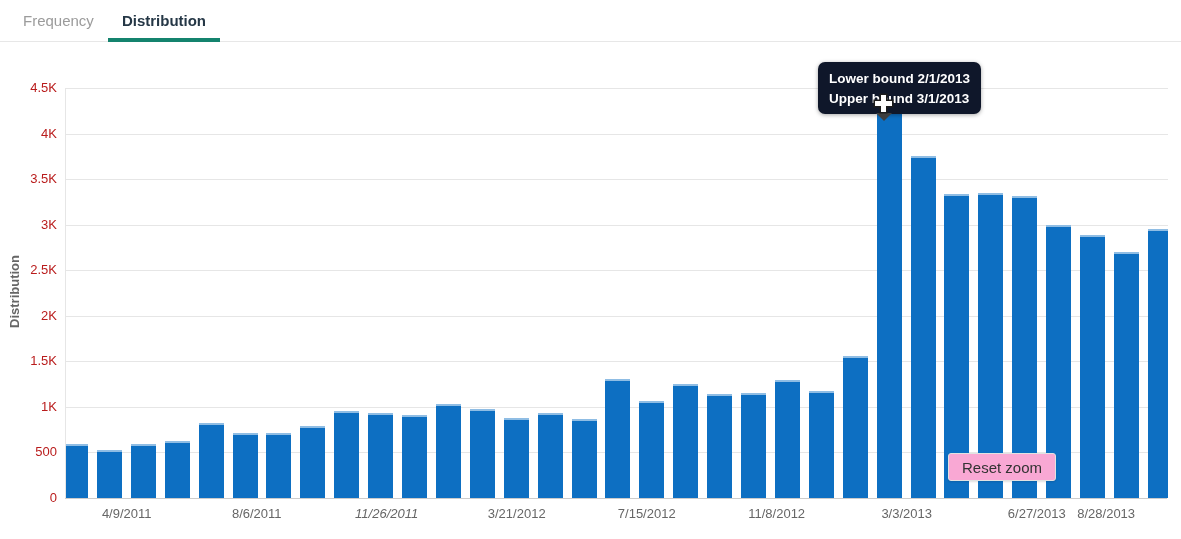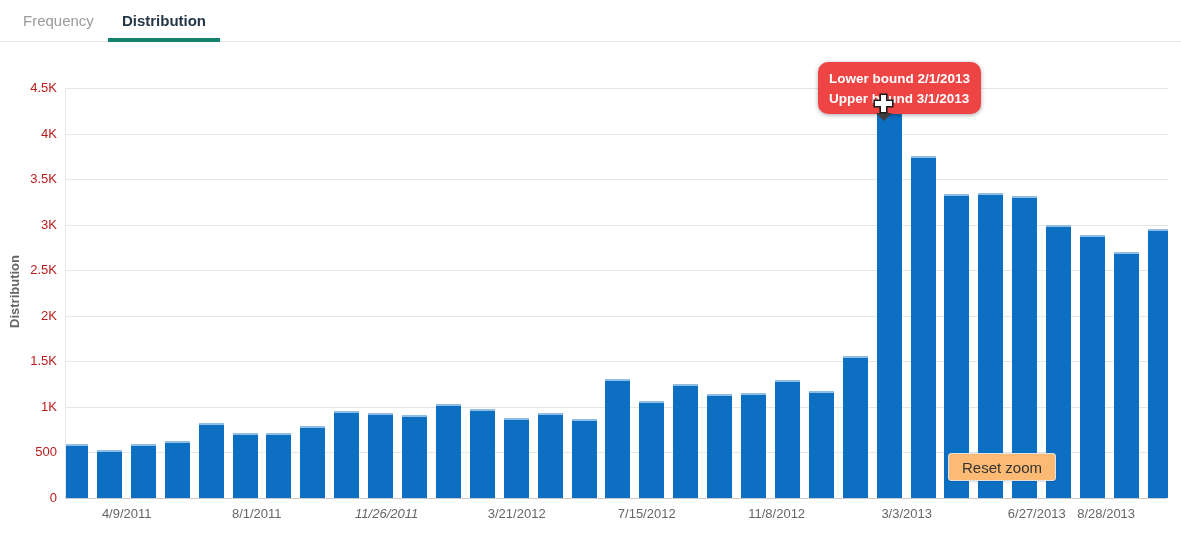--- a/index.html
+++ b/index.html
@@ -25,21 +25,21 @@
   .bar{position:absolute;bottom:0;width:25px;border-top:2px solid #8fbde4;box-sizing:border-box;}
   
   .tooltip{position:absolute;left:818px;top:20px;background:#3e3e3e;color:#fff;
     border-radius:7px;padding:7px 11px 6px 11px;font-size:13.5px;font-weight:bold;line-height:1.45;
     box-shadow:0 1px 4px rgba(0,0,0,0.35);white-space:nowrap;z-index:5;}
   .tt-arrow{position:absolute;left:58px;bottom:-7px;width:0;height:0;
     border-left:8px solid transparent;border-right:8px solid transparent;border-top:8px solid #3e3e3e;}
   .plus{position:absolute;left:873px;top:51px;z-index:6;}
   
   .resetzoom{position:absolute;left:948px;top:411px;height:28px;padding:0 13px;z-index:4;
-    background:#fdba74;border:1px solid #e2e2e2;border-radius:3px;color:#333;font-size:15px;
+    background:#f9a8d4;border:1px solid #e2e2e2;border-radius:3px;color:#333;font-size:15px;
     font-family:"Liberation Sans","DejaVu Sans",sans-serif;box-shadow:0 1px 2px rgba(0,0,0,0.12);cursor:pointer;}
 </style>
 </head>
 <body>
 
 <div class="app">
 
   <div class="tabbar">
     <div class="tab inactive">Frequency</div>
     <div class="tab active">
@@ -103,31 +103,31 @@
         <div class="bar" style="left: 912.3px; height: 305.222px; background: rgb(13, 111, 194); border-top-color: rgb(143, 189, 228);"></div>
         <div class="bar" style="left: 946.2px; height: 301.578px; background: rgb(13, 111, 194); border-top-color: rgb(143, 189, 228);"></div>
         <div class="bar" style="left: 980.1px; height: 273.333px; background: rgb(13, 111, 194); border-top-color: rgb(143, 189, 228);"></div>
         <div class="bar" style="left: 1014px; height: 263.311px; background: rgb(13, 111, 194); border-top-color: rgb(143, 189, 228);"></div>
         <div class="bar" style="left: 1047.9px; height: 246px; background: rgb(13, 111, 194); border-top-color: rgb(143, 189, 228);"></div>
         <div class="bar" style="left: 1081.8px; height: 268.778px; background: rgb(13, 111, 194); border-top-color: rgb(143, 189, 228);"></div>
       </div>
     <div class="baseline"></div>
     <div id="xlabels">
         <div class="xtick" style="left: 126.712px;">4/9/2011</div>
-        <div class="xtick" style="left: 256.748px;">8/1/2011</div>
+        <div class="xtick" style="left: 256.748px;">8/6/2011</div>
         <div class="xtick" style="left: 386.674px; font-style: italic;">11/26/2011</div>
         <div class="xtick" style="left: 516.71px;">3/21/2012</div>
         <div class="xtick" style="left: 646.746px;">7/15/2012</div>
         <div class="xtick" style="left: 776.672px;">11/8/2012</div>
         <div class="xtick" style="left: 906.708px;">3/3/2013</div>
         <div class="xtick" style="left: 1036.74px;">6/27/2013</div>
         <div class="xtick" style="left: 1106.17px;">8/28/2013</div>
       </div>
 
-    <div class="tooltip" style="background: #ef4444; border-radius: 10px;">
+    <div class="tooltip" style="background: #0f172a;">
       <div>Lower bound 2/1/2013</div>
       <div>Upper bound 3/1/2013</div>
       <div class="tt-arrow" style="border-top-color: rgb(62, 62, 62);"></div>
     </div>
 
     <svg class="plus" width="21" height="21" viewBox="0 0 21 21">
       <path d="M7.2 1.2 h6.6 v6 h6 v6.6 h-6 v6 h-6.6 v-6 h-6 v-6.6 h6 z" fill="#ffffff" stroke="#1c1c1c" stroke-width="1.6"></path>
     </svg>
 
     <button class="resetzoom">Reset zoom</button>

